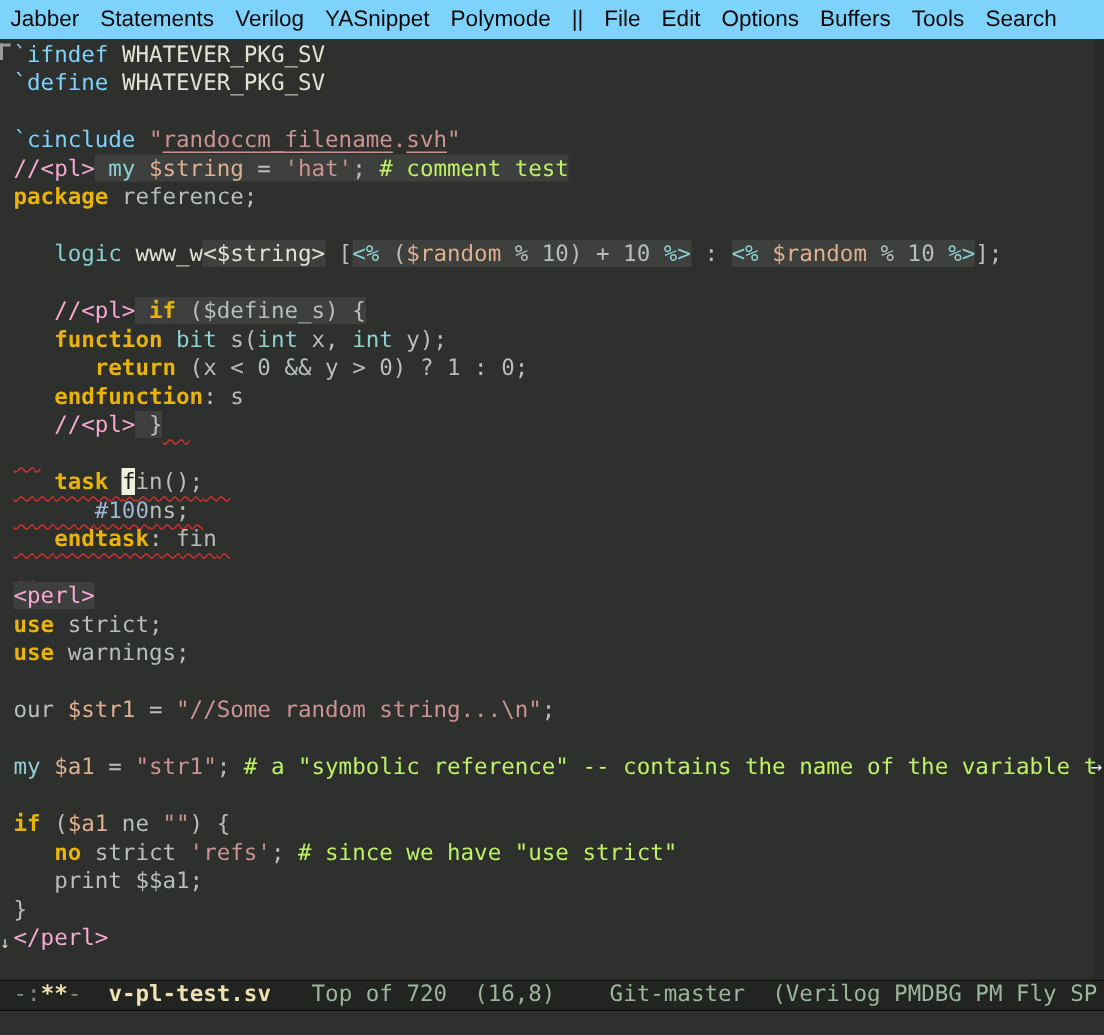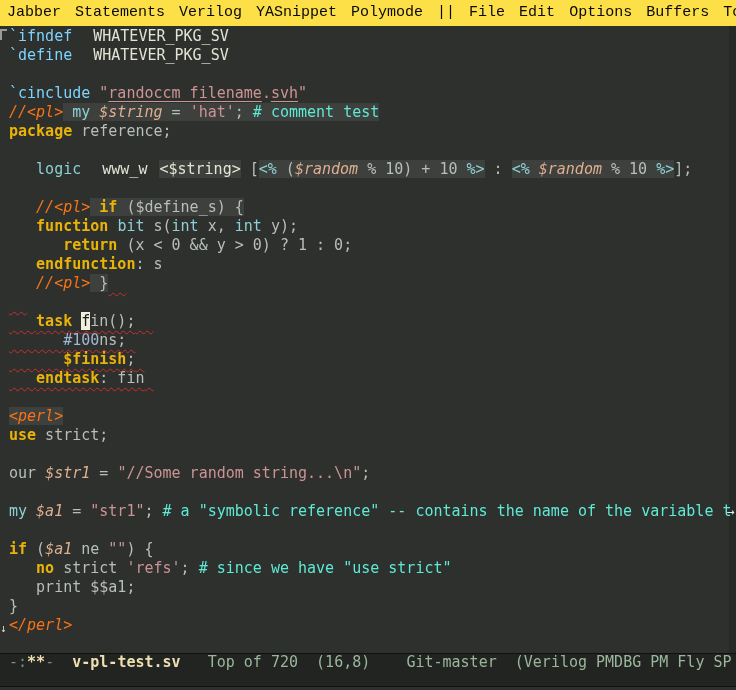--- a/index.html
+++ b/index.html
@@ -1,59 +1,59 @@
 <!DOCTYPE html>
 <html><head>
 <meta charset="utf-8">
 <style>
   * { margin:0; padding:0; box-sizing:border-box; }
   body { width:736px; height:690px; overflow:hidden; background:#2e302e; }
   .window { width:736px; height:690px; display:flex; flex-direction:column;
             font-family:"DejaVu Sans Mono","Liberation Mono",monospace; }
 
   
-  .menubar { height:26px; background:#fde047; display:flex; align-items:center;
-             font-family:Liberation Mono, monospace;
+  .menubar { height:26px; background:#7dd3fc; display:flex; align-items:center;
+             font-family:Liberation Sans, sans-serif;
              font-size:15px; color:#0a0a0a; flex:0 0 auto; }
   .menu-item { padding:0 7px; height:26px; line-height:26px; cursor:default; }
 
   
   .editor { position:relative; height:627px; background:#2e302e; overflow:hidden;
             font-size:15px; flex:0 0 auto; padding-top:1px; }
   .right-fringe { position:absolute; top:0; right:0; width:7px; height:100%;
                   background:#272927; }
   .corner-mark { position:absolute; top:3px; left:0; width:7px; height:11px;
                  border-top:2px solid #9a9a9a; border-left:2px solid #9a9a9a; }
   .code-line { position:relative; height:19px; line-height:19px;
                padding-left:9px; white-space:pre; }
   .fg   { color:#b8beb8; }
-  .id   { color:#e3e3d3;margin-left:12px; }
+  .id   { color:#e3e3d3; }
   .pp   { color:#7dd3fc; }
   .kw   { color:#eab308; font-weight:bold; }
   .type { color:#8cd0d3; }
   .str  { color:#cc9393; }
-  .cmt  { color:#5eead4; }
-  .var  { color:#dfaf8f;font-style:italic; }
+  .cmt  { color:#bef264; }
+  .var  { color:#dfaf8f; }
   .num  { color:#9fb6d4; }
-  .dlm  { color:#f97316;font-style:italic; }
+  .dlm  { color:#f9a8d4; }
   .hl   { background:#3d403d; }
   .err  { text-decoration-line:underline; text-decoration-style:wavy;
           text-decoration-color:#c62f2f; text-decoration-thickness:1px;
           text-underline-offset:4px; }
   .misspell { text-decoration-line:underline; text-decoration-style:wavy;
               text-decoration-color:#c98a8a; text-decoration-thickness:1px;
               text-underline-offset:3px;text-decoration:underline; }
   .cursor { background:#f0f0dc; color:#1c1c1c; }
   .trunc  { position:absolute; right:0; top:0; width:9px; color:#e8e8e8;
             font-size:13px; }
   .farrow { position:absolute; left:0; top:3px; width:9px; color:#dcdccc;
             font-size:11px; }
 
   
-  .modeline { height:34px; line-height:17px; background:#212421;
+  .modeline { height:21px; line-height:17px; background:#212421;
               border-top:1px solid #101010; border-bottom:1px solid #101010;
               font-size:15px; white-space:pre; flex:0 0 auto; }
   .ml  { color:#9cb69c; }
   .mlb { color:#f0dfaf; font-weight:bold; }
   .dim { color:#7d8d7d; }
 
   
   .echo { height:18px; line-height:18px; background:#2e302e; color:#d4d4c4;
           font-size:15px; padding-left:2px; white-space:pre; flex:0 0 auto; }
 </style>
@@ -90,25 +90,25 @@
         <div class="code-line"><span class="fg">   </span><span class="type">logic</span><span class="fg"> </span><span class="id">www_w</span><span class="id hl">&lt;$string&gt;</span><span class="fg"> [</span><span class="type hl">&lt;%</span><span class="fg hl"> (</span><span class="var hl">$random</span><span class="fg hl"> % 10) + 10 </span><span class="type hl">%&gt;</span><span class="fg"> : </span><span class="type hl">&lt;%</span><span class="fg hl"> </span><span class="var hl">$random</span><span class="fg hl"> % 10 </span><span class="type hl">%&gt;</span><span class="fg">];</span></div>
         <div class="code-line"></div>
         <div class="code-line"><span class="fg">   </span><span class="dlm">//&lt;pl&gt;</span><span class="hl"> </span><span class="kw hl">if</span><span class="fg hl"> ($define_s) {</span></div>
         <div class="code-line"><span class="fg">   </span><span class="kw">function</span><span class="fg"> </span><span class="type">bit</span><span class="fg"> s(</span><span class="type">int</span><span class="fg"> x, </span><span class="type">int</span><span class="fg"> y);</span></div>
         <div class="code-line"><span class="fg">      </span><span class="kw">return</span><span class="fg"> (x &lt; 0 &amp;&amp; y &gt; 0) ? 1 : 0;</span></div>
         <div class="code-line"><span class="fg">   </span><span class="kw">endfunction</span><span class="fg">: s</span></div>
         <div class="code-line"><span class="fg">   </span><span class="dlm">//&lt;pl&gt;</span><span class="hl"> </span><span class="fg hl">}</span><span class="err">  </span></div>
         <div class="code-line"><span class="err">  </span></div>
         <div class="code-line"><span class="err">   </span><span class="kw err">task</span><span class="err"> </span><span class="cursor err">f</span><span class="fg err">in();</span><span class="err">  </span></div>
         <div class="code-line"><span class="err">      </span><span class="num err">#100</span><span class="fg err">ns;</span><span class="err"> </span></div>
-        <div class="code-line"><span class="err">      </span><span class="kw err">$finish</span><span class="fg err">;</span><span class="err"> </span></div>
         <div class="code-line"><span class="err">   </span><span class="kw err">endtask</span><span class="fg err">: fin</span><span class="err"> </span></div>
         <div class="code-line"><span class="err">  </span></div>
         <div class="code-line"><span class="dlm hl">&lt;perl&gt;</span></div>
         <div class="code-line"><span class="kw">use</span><span class="fg"> strict;</span></div>
+        <div class="code-line"><span class="kw">use</span><span class="fg"> warnings;</span></div>
         <div class="code-line"></div>
         <div class="code-line"><span class="fg">our </span><span class="var">$str1</span><span class="fg"> = </span><span class="str">"//Some random string...\n"</span><span class="fg">;</span></div>
         <div class="code-line"></div>
         <div class="code-line"><span class="type">my</span><span class="fg"> </span><span class="var">$a1</span><span class="fg"> = </span><span class="str">"str1"</span><span class="fg">; </span><span class="cmt"># a "symbolic reference" -- contains the name of the variable t</span><span class="trunc">→</span></div>
         <div class="code-line"></div>
         <div class="code-line"><span class="kw">if</span><span class="fg"> (</span><span class="var">$a1</span><span class="fg"> ne </span><span class="str">""</span><span class="fg">) {</span></div>
         <div class="code-line"><span class="fg">   </span><span class="kw">no</span><span class="fg"> strict </span><span class="str">'refs'</span><span class="fg">; </span><span class="cmt"># since we have "use strict"</span></div>
         <div class="code-line"><span class="fg">   print $$a1;</span></div>
         <div class="code-line"><span class="fg">}</span></div>
         <div class="code-line"><span class="dlm">&lt;/perl&gt;</span><span class="farrow">↓</span></div>

